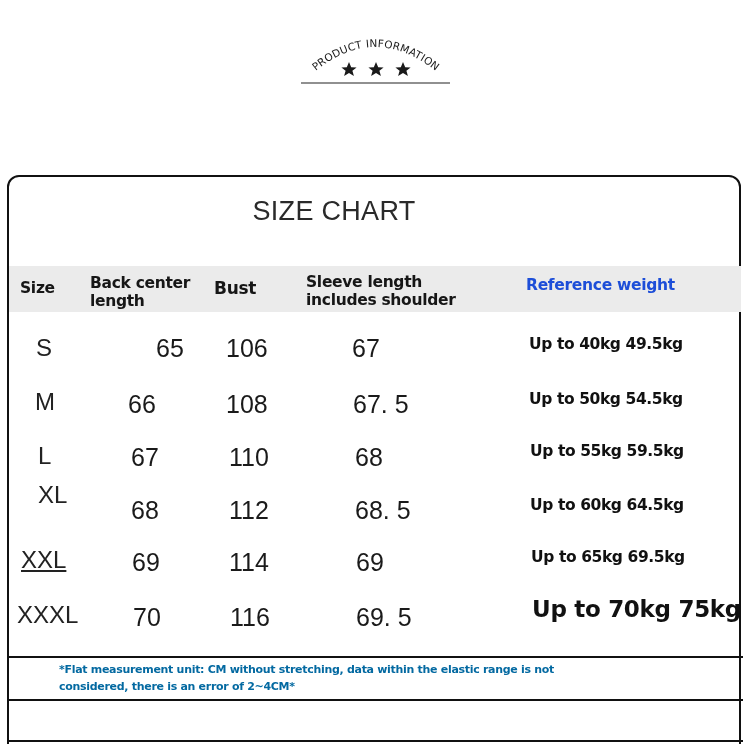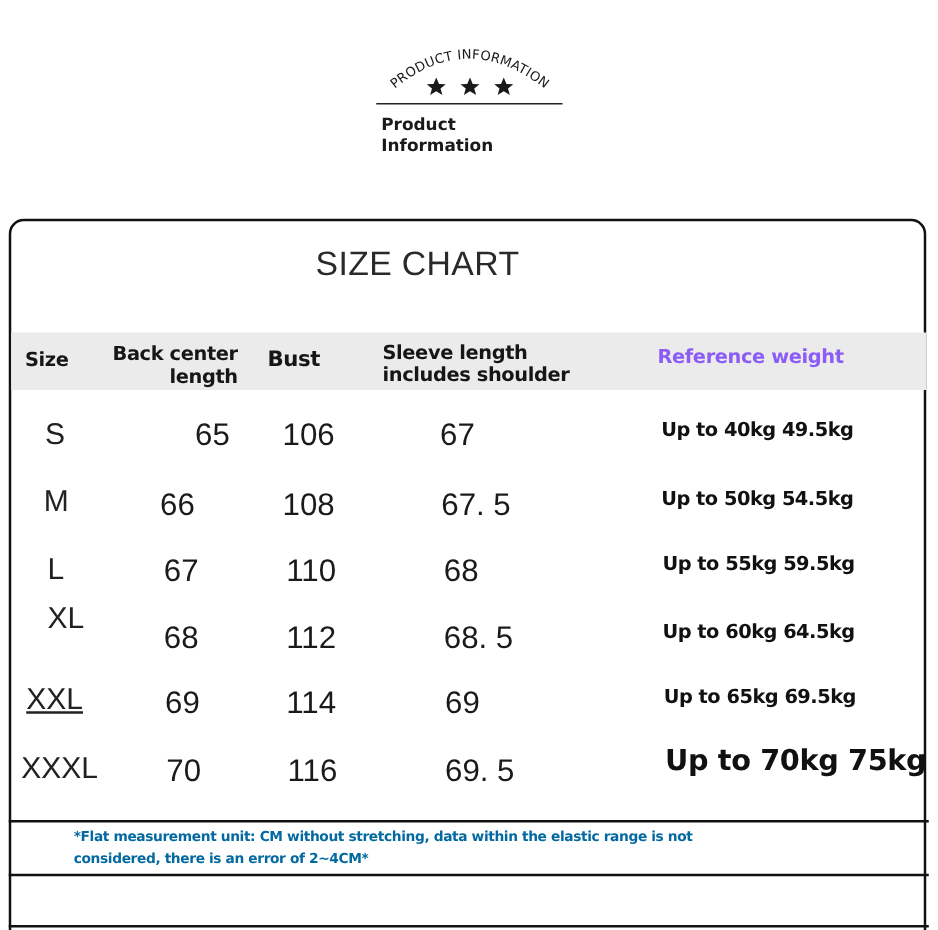--- a/index.html
+++ b/index.html
@@ -72,21 +72,21 @@
     .hcell {
       position: absolute;
       font-family: "DejaVu Sans", sans-serif;
       font-weight: bold;
       font-size: 15.5px;
       line-height: 18px;
       color: #161616;
       white-space: pre-line;
       letter-spacing: -0.3px;
     }
-    .hcell.red { color: #8b5cf6; }
+    .hcell.red { color: #1d4ed8; }
     .cell {
       position: absolute;
       font-family: "Liberation Sans", sans-serif;
       font-size: 25px;
       color: #1a1a1a;
       line-height: 28px;
     }
     .cell.size { color: #222; font-size: 24px; }
     .wcell {
       position: absolute;
@@ -130,32 +130,30 @@
     <text font-family="DejaVu Sans, sans-serif" font-size="10.5" fill="#1a1a1a" letter-spacing="0.2">
       <textPath href="#arcPath" startOffset="50%" text-anchor="middle" id="arcTextPath">PRODUCT INFORMATION</textPath>
     </text>
     <g fill="#1a1a1a">
       <polygon points="53,38 55.2,43.2 60.6,43.4 56.4,46.8 57.9,52 53,49 48.1,52 49.6,46.8 45.4,43.4 50.8,43.2"></polygon>
       <polygon points="80,38 82.2,43.2 87.6,43.4 83.4,46.8 84.9,52 80,49 75.1,52 76.6,46.8 72.4,43.4 77.8,43.2"></polygon>
       <polygon points="107,38 109.2,43.2 114.6,43.4 110.4,46.8 111.9,52 107,49 102.1,52 103.6,46.8 99.4,43.4 104.8,43.2"></polygon>
     </g>
     <line x1="5" y1="59" x2="154" y2="59" stroke="#222" stroke-width="1.2"></line>
   </svg>
-  <div class="badge-sub">Product
-Information</div>
 </div>
 
 <div class="box"></div>
 
 <div class="title">SIZE CHART</div>
 
 <div class="header-band"></div>
 
 <div class="hcell" style="left:20px; top:279px;">Size</div>
-<div class="hcell" style="left:90px; top:274px;text-align:right;">Back center
+<div class="hcell" style="left:90px; top:274px;">Back center
 length</div>
 <div class="hcell" style="left:214px; top:279px; font-size:17px;">Bust</div>
 <div class="hcell" style="left:306px; top:273px;">Sleeve length
 includes shoulder</div>
 <div class="hcell red" style="left:526px; top:276px;">Reference weight</div>
 
 <div>
   <div class="cell size" style="left:36px; top:334px;">S</div>
   <div class="cell" style="left:128px; top:334px;margin-left:28px;">65</div>
   <div class="cell" style="left:226px; top:334px;text-align:center;">106</div>

